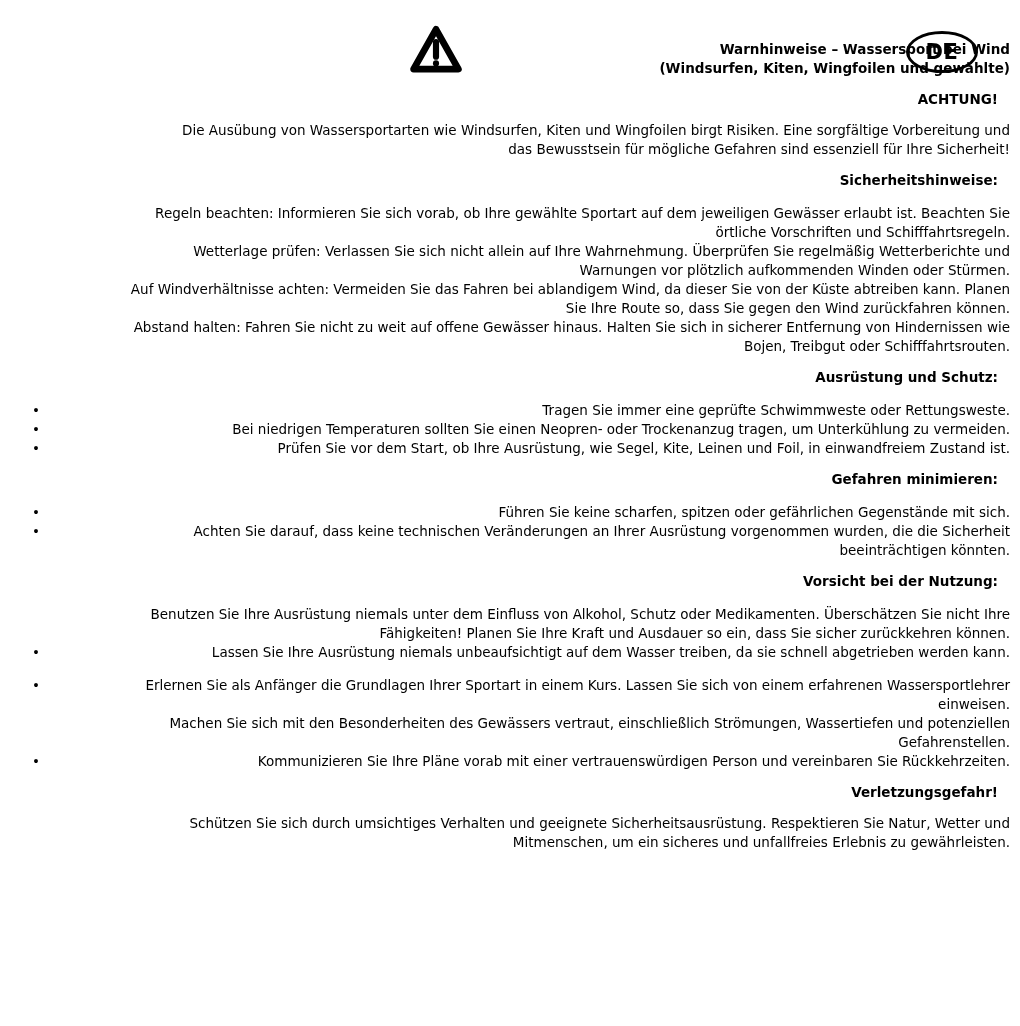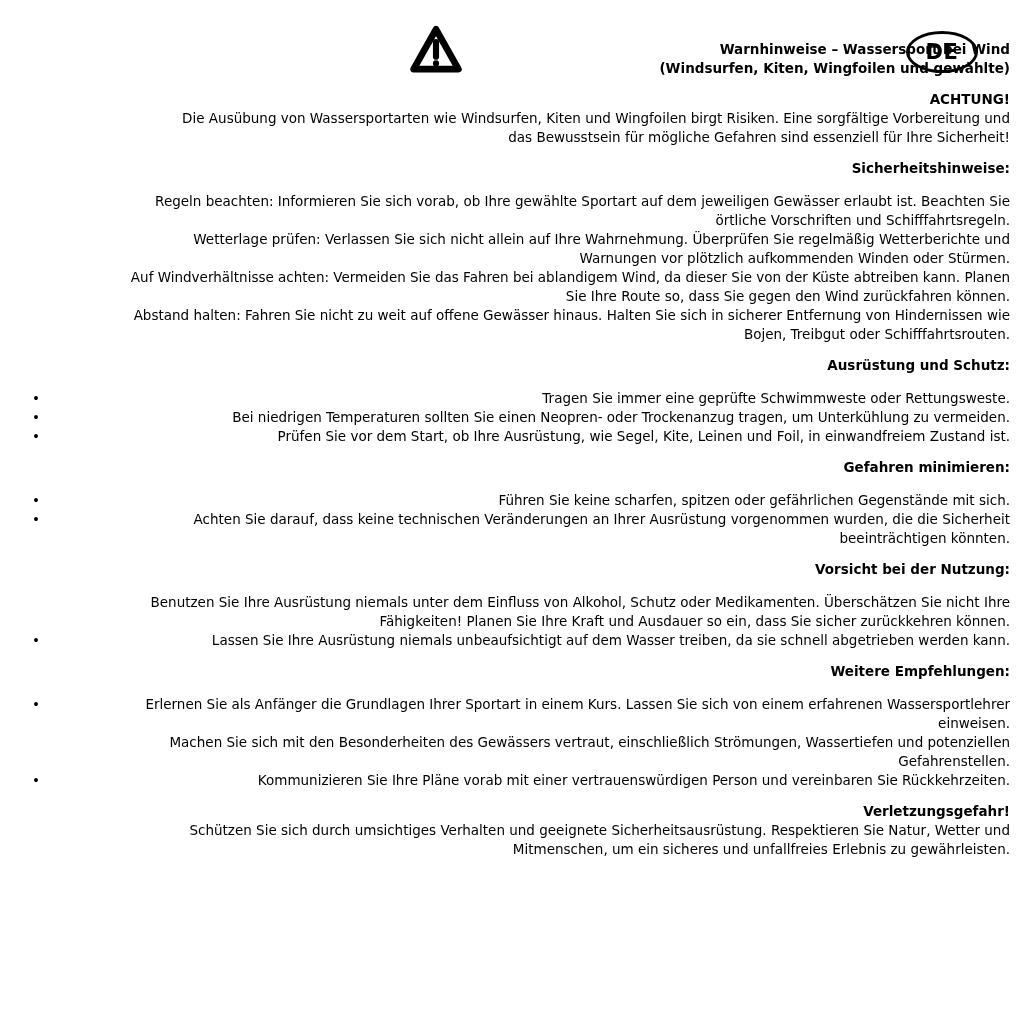--- a/index.html
+++ b/index.html
@@ -59,21 +59,21 @@
     justify-content: center;
     font-weight: bold;
     font-size: 21px;
     letter-spacing: 0.5px;
   }
   
   .section {
     margin-top: 12px;
   }
   .heading {
-    margin: 0;
+    margin: 12px;
     font-size: 13.5px;
     line-height: 19px;
     font-weight: bold;
   }
   .section.gap .items {
     margin-top: 14px;
   }
   .item {
     display: flex;
     align-items: flex-start;
@@ -184,21 +184,20 @@
             <span class="text">Benutzen Sie Ihre Ausrüstung niemals unter dem Einfluss von Alkohol, Schutz oder Medikamenten. Überschätzen Sie nicht Ihre
 Fähigkeiten! Planen Sie Ihre Kraft und Ausdauer so ein, dass Sie sicher zurückkehren können.</span>
           </div>
           <div class="item">
             <span class="bullet">•</span>
             <span class="text">Lassen Sie Ihre Ausrüstung niemals unbeaufsichtigt auf dem Wasser treiben, da sie schnell abgetrieben werden kann.</span>
           </div>
         </div>
       </section>
       <section class="section gap">
-        <h2 class="heading">Weitere Empfehlungen:</h2>
         <div class="items">
           <div class="item">
             <span class="bullet">•</span>
             <span class="text">Erlernen Sie als Anfänger die Grundlagen Ihrer Sportart in einem Kurs. Lassen Sie sich von einem erfahrenen Wassersportlehrer
 einweisen.</span>
           </div>
           <div class="item">
             <span class="bullet"></span>
             <span class="text">Machen Sie sich mit den Besonderheiten des Gewässers vertraut, einschließlich Strömungen, Wassertiefen und potenziellen
 Gefahrenstellen.</span>

